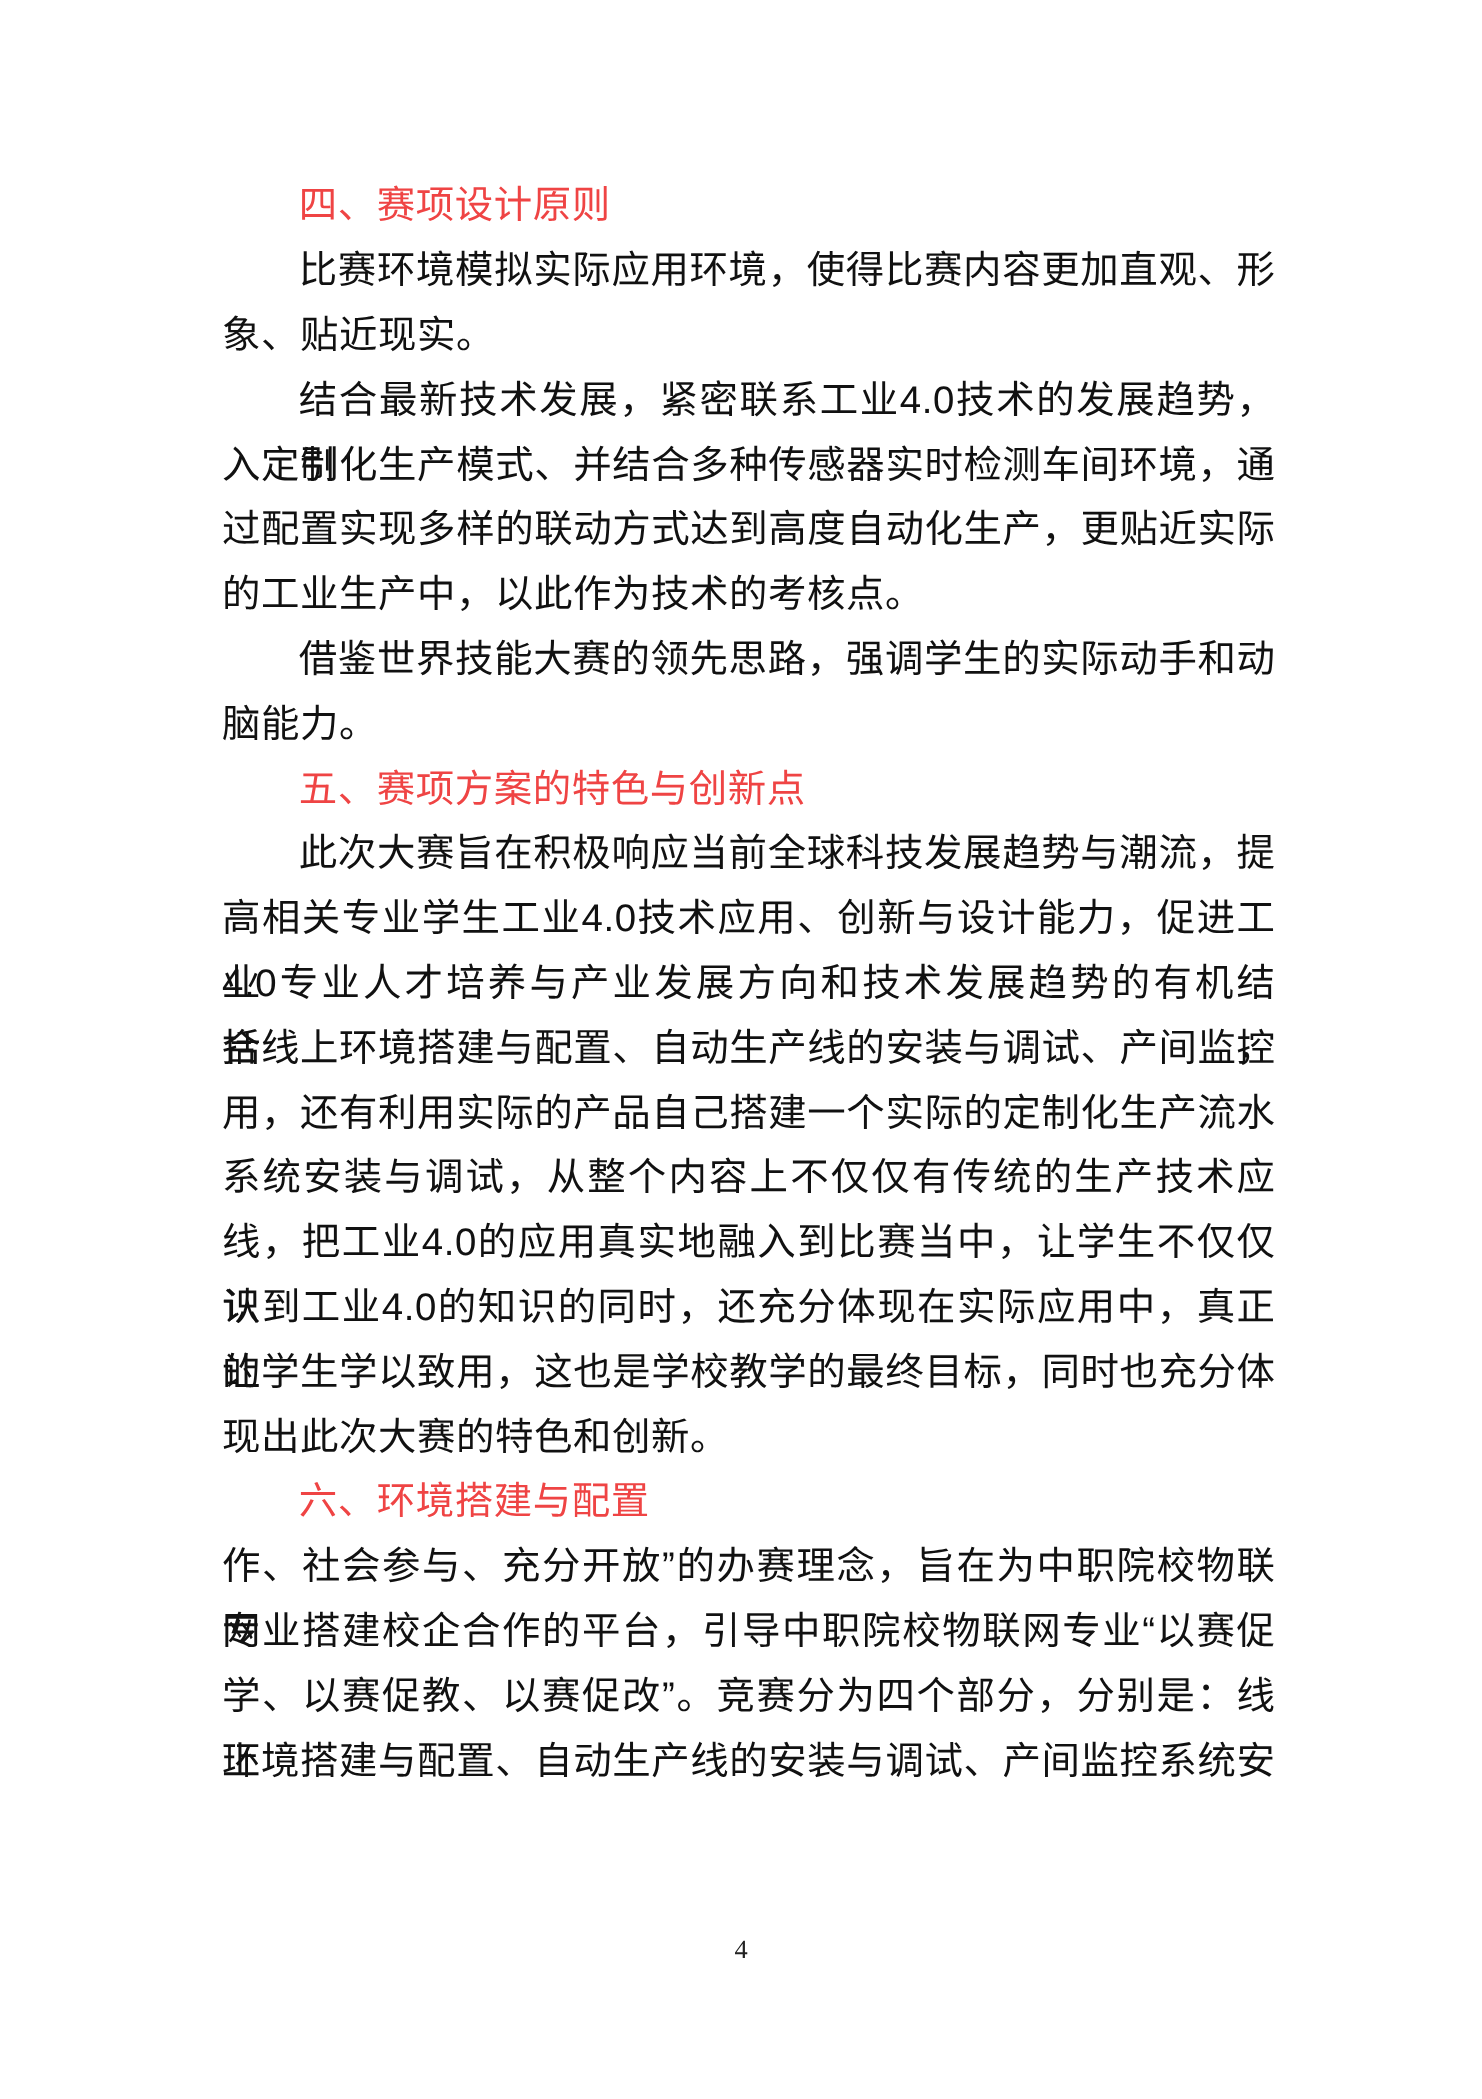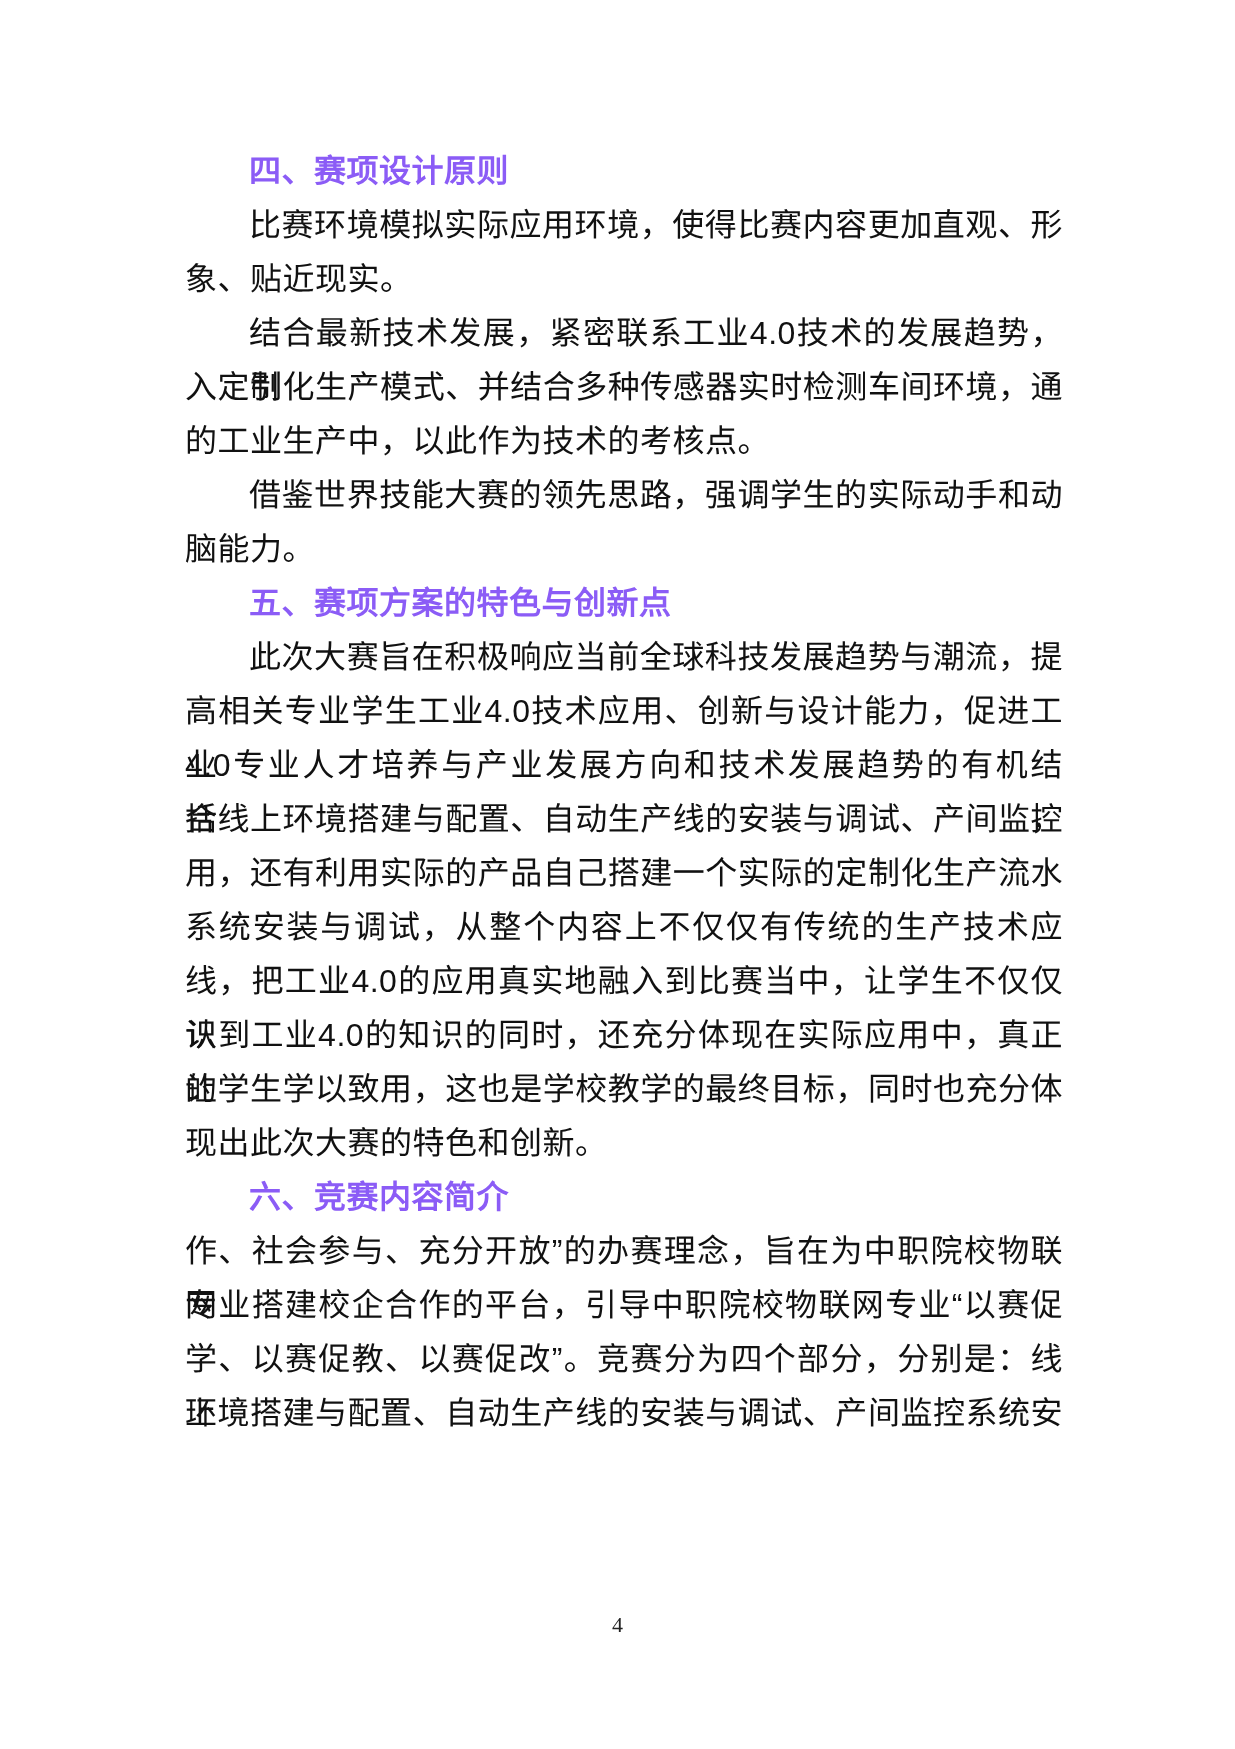--- a/index.html
+++ b/index.html
@@ -31,22 +31,22 @@
   }
   .line.indent {
     padding-left: 64px;
   }
   .line.j {
     text-align: justify;
     text-align-last: justify;
     text-justify: inter-character;
   }
   .line.heading {
-    font-weight: 700;
-    color: #8b5cf6;
+    font-weight: 400;
+    color: #ef4444;
   }
   .page-number {
     position: absolute;
     left: 0;
     top: 1612px;
     width: 100%;
     text-align: center;
     font-family: "Liberation Serif", "DejaVu Serif", serif;
     font-size: 22px;
     color: #222222;
@@ -55,34 +55,35 @@
 </head>
 <body>
 
 <div class="page">
   <div class="text-block" id="text-block">
       <div class="line heading indent">四、赛项设计原则</div>
       <div class="line indent j">比赛环境模拟实际应用环境，使得比赛内容更加直观、形</div>
       <div class="line">象、贴近现实。</div>
       <div class="line indent j">结合最新技术发展，紧密联系工业4.0技术的发展趋势，引</div>
       <div class="line j">入定制化生产模式、并结合多种传感器实时检测车间环境，通</div>
+      <div class="line j">过配置实现多样的联动方式达到高度自动化生产，更贴近实际</div>
       <div class="line">的工业生产中，以此作为技术的考核点。</div>
       <div class="line indent j">借鉴世界技能大赛的领先思路，强调学生的实际动手和动</div>
       <div class="line">脑能力。</div>
       <div class="line heading indent">五、赛项方案的特色与创新点</div>
       <div class="line indent j">此次大赛旨在积极响应当前全球科技发展趋势与潮流，提</div>
       <div class="line j">高相关专业学生工业4.0技术应用、创新与设计能力，促进工业</div>
       <div class="line j">4.0专业人才培养与产业发展方向和技术发展趋势的有机结合，</div>
       <div class="line j">括线上环境搭建与配置、自动生产线的安装与调试、产间监控</div>
       <div class="line j">用，还有利用实际的产品自己搭建一个实际的定制化生产流水</div>
       <div class="line j">系统安装与调试，从整个内容上不仅仅有传统的生产技术应</div>
       <div class="line j">线，把工业4.0的应用真实地融入到比赛当中，让学生不仅仅认</div>
       <div class="line j">识到工业4.0的知识的同时，还充分体现在实际应用中，真正的</div>
       <div class="line j">让学生学以致用，这也是学校教学的最终目标，同时也充分体</div>
       <div class="line">现出此次大赛的特色和创新。</div>
-      <div class="line heading indent">六、竞赛内容简介</div>
+      <div class="line heading indent">六、环境搭建与配置</div>
       <div class="line j">作、社会参与、充分开放”的办赛理念，旨在为中职院校物联网</div>
       <div class="line j">专业搭建校企合作的平台，引导中职院校物联网专业“以赛促</div>
       <div class="line j">学、以赛促教、以赛促改”。竞赛分为四个部分，分别是：线上</div>
       <div class="line j">环境搭建与配置、自动生产线的安装与调试、产间监控系统安</div>
     </div>
   <div class="page-number">4</div>
 </div>
 
 </body></html>

